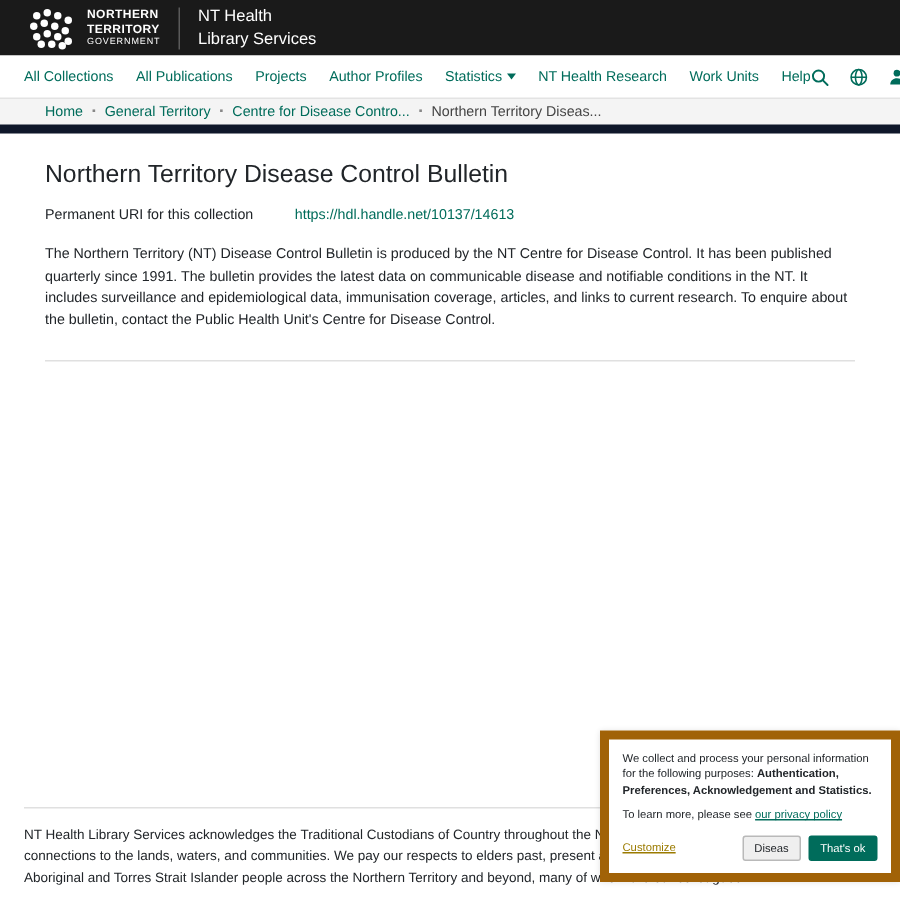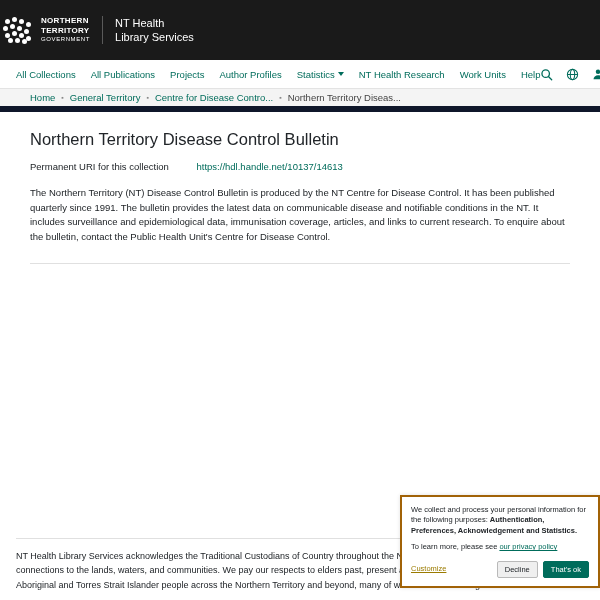--- a/index.html
+++ b/index.html
@@ -8,25 +8,25 @@
     width: 600px; height: 600px;
     background: #ffffff;
     font-family: "Liberation Sans", sans-serif;
     font-size: 11px;
     color: #212529;
     overflow: hidden;
   }
 
   
   .brandbar {
-    height: 60px;
+    height: 37px;
     background: #1a1a1a;
     display: flex;
     align-items: center;
-    padding: 0 3px;
+    padding: 0 20px;
   }
   .logo-block {
     display: flex;
     align-items: center;
     gap: 8px;
   }
   .logo-dots {
     width: 30px; height: 26px;
     position: relative;
   }
@@ -185,21 +185,21 @@
     margin-top: 12px;
   }
 
   
   .consent {
     position: absolute;
     right: 0;
     bottom: 12px;
     width: 200px;
     background: #ffffff;
-    border: 2px solid #a16207;
+    border: 6px solid #a16207;
     box-shadow: 0 0 4px rgba(0,0,0,.12);
     padding: 8px 9px 8px 9px;
     font-size: 7.5px;
     line-height: 1.45;
     color: #212529;
   }
   .consent b { font-weight: bold; }
   .consent .learn {
     margin-top: 5px;
   }
@@ -356,18 +356,18 @@
       <span>We collect and process your personal information for the following purposes:</span>
       <b>Authentication, Preferences, Acknowledgement and Statistics.</b>
     </div>
     <div class="learn">
       <span>To learn more, please see</span>
       <a class="privacy">our privacy policy</a>
     </div>
     <div class="consent-actions">
       <a class="customize">Customize</a>
       <div class="consent-btns">
-        <button class="btn">Decline</button>
+        <button class="btn">Diseas</button>
         <button class="btn primary">That's ok</button>
       </div>
     </div>
   </div>
 </div>
 
 </body></html>

